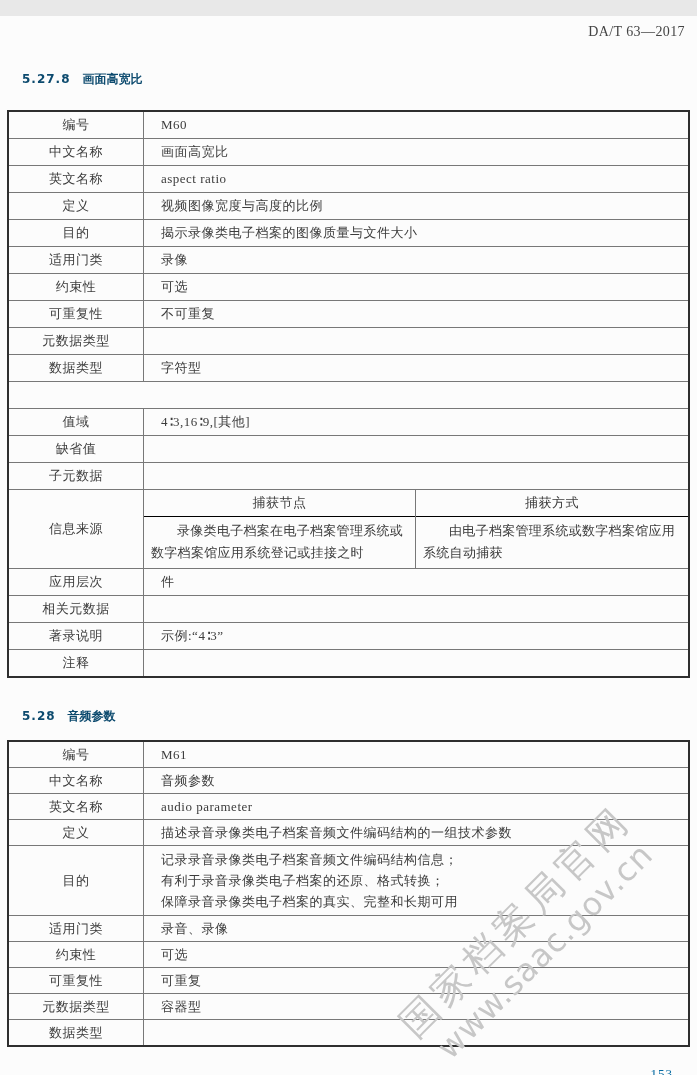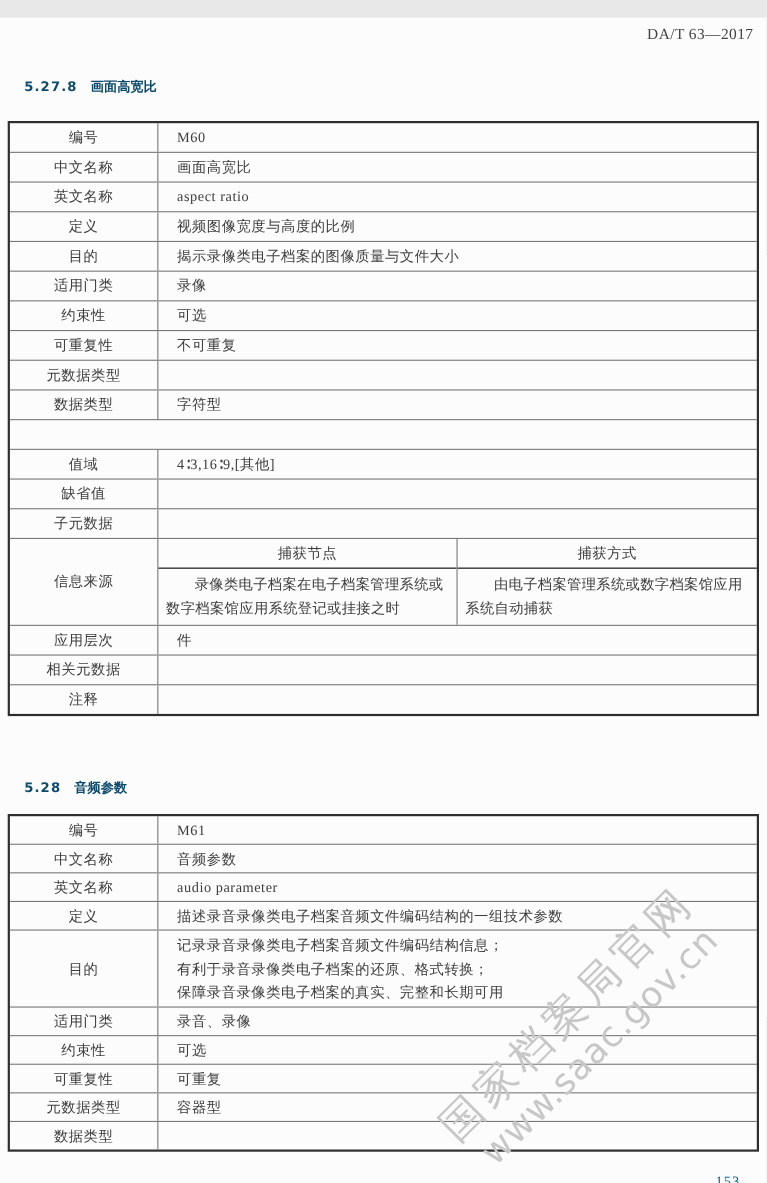--- a/index.html
+++ b/index.html
@@ -162,20 +162,24 @@
 
     <div class="row">
       <div class="cell label">应用层次</div>
       <div class="cell value">件</div>
     </div>
     <div class="row">
       <div class="cell label">相关元数据</div>
       <div class="cell value"></div>
     </div>
     <div class="row">
+      <div class="cell label">著录说明</div>
+      <div class="cell value">示例:“4∶3”</div>
+    </div>
+    <div class="row">
       <div class="cell label">注释</div>
     </div>
   </div>
 
   <div class="section-heading heading-2">
     <span class="num">5.28</span><span class="title">音频参数</span>
   </div>
 
   <div class="meta-table table-2">
     <div class="row">

